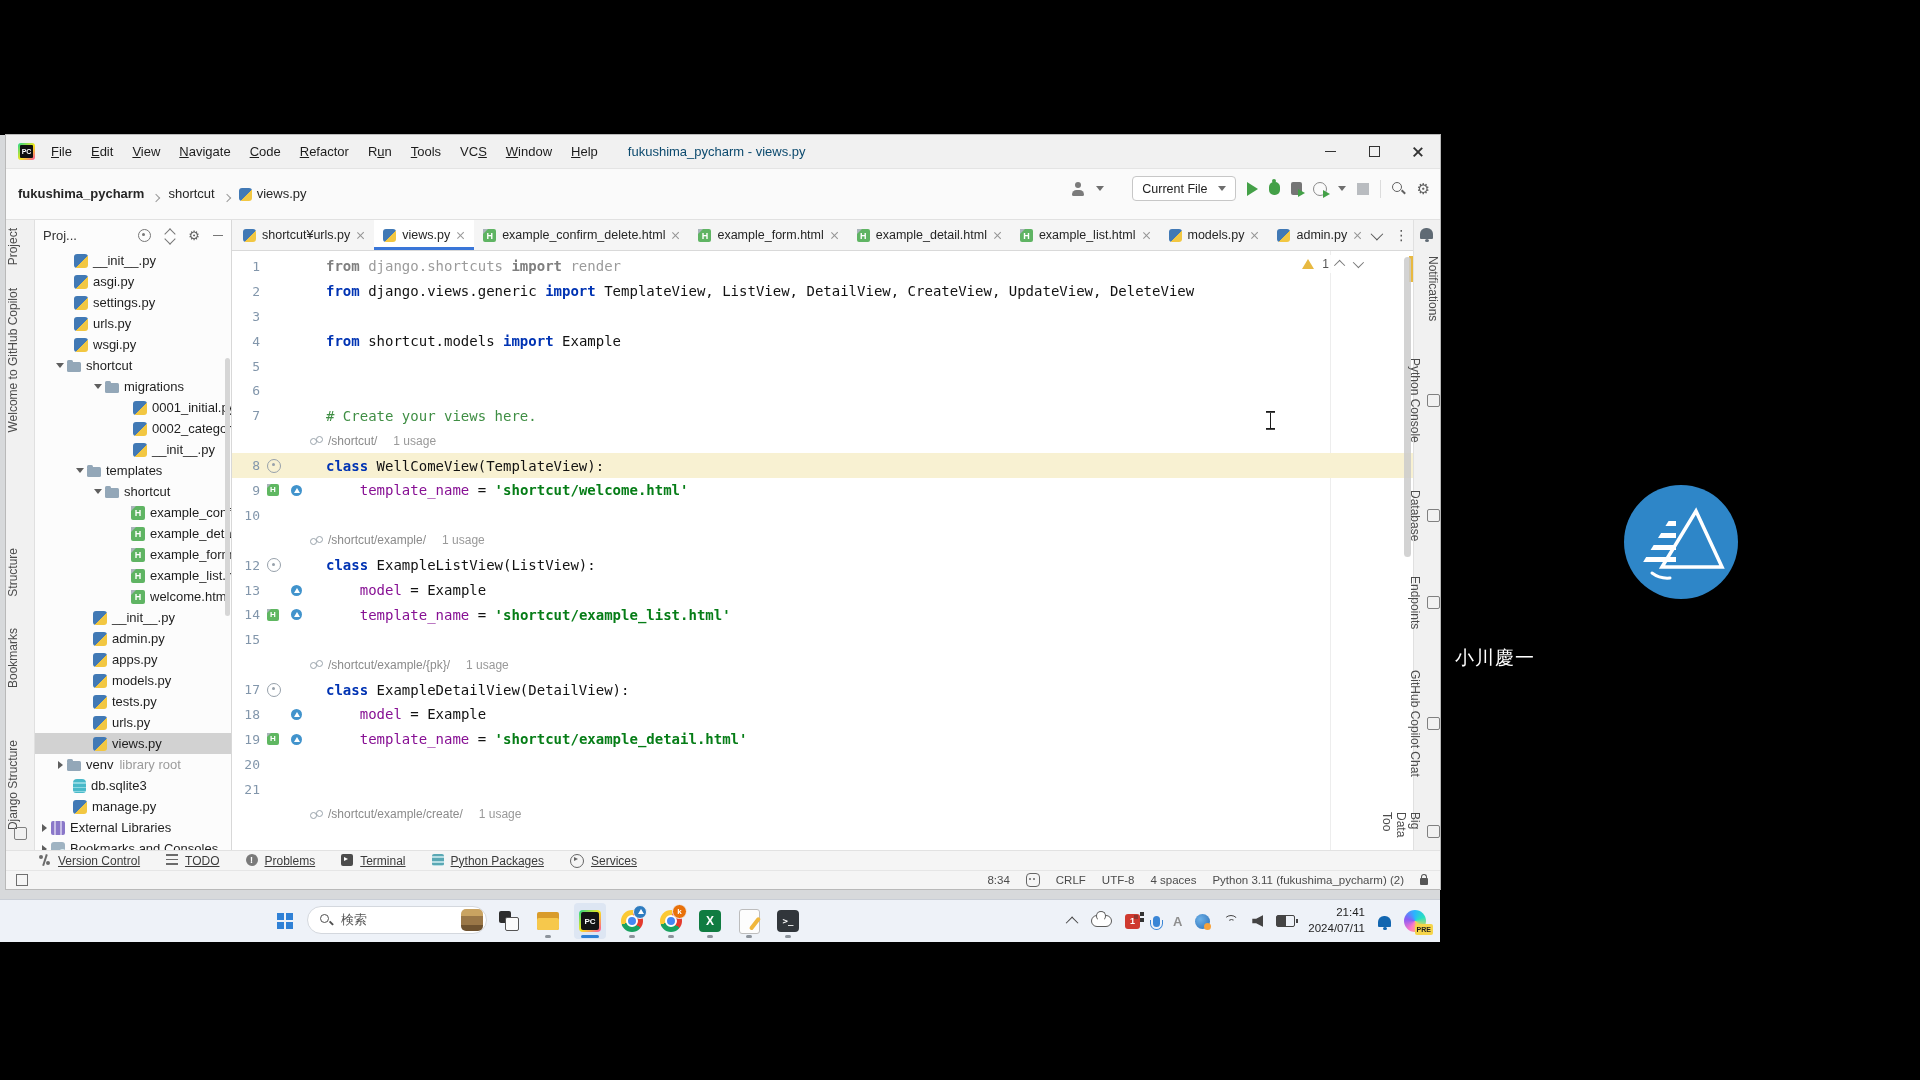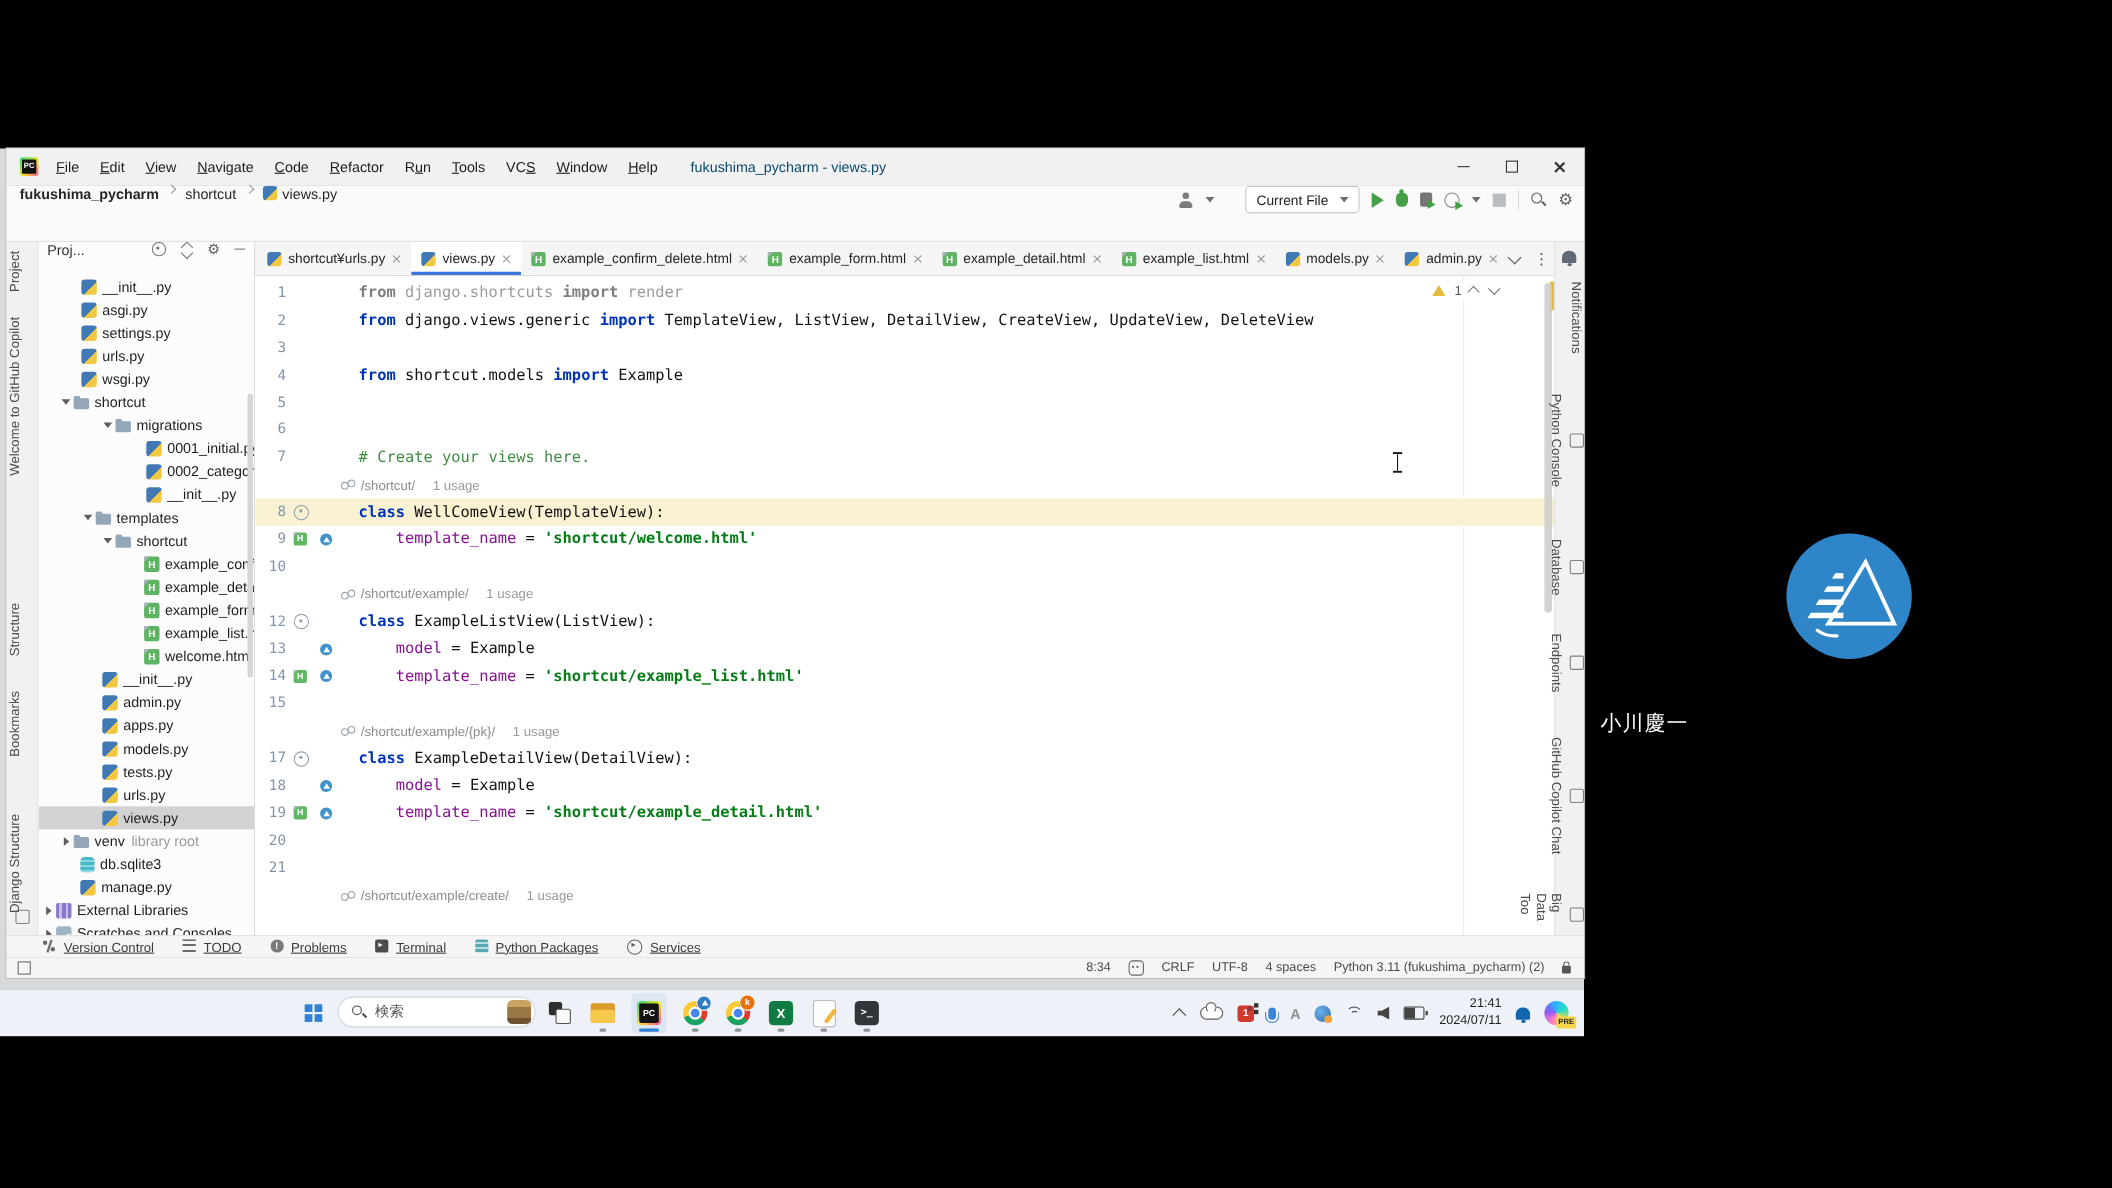--- a/index.html
+++ b/index.html
@@ -19,21 +19,21 @@
   .wintitle{margin-left:30px;font-size:13px;color:#0c4a6e;}
   .wincontrols{margin-left:auto;display:flex;height:100%;}
   .wc{width:44px;display:flex;align-items:center;justify-content:center;}
   .wc-min i{display:block;width:11px;height:0;border-top:1.6px solid #333;}
   .wc-max i{display:block;width:9px;height:9px;border:1.6px solid #333;}
   .wc-close i{position:relative;display:block;width:12px;height:12px;}
   .wc-close i::before,.wc-close i::after{content:"";position:absolute;left:5px;top:0;width:1.6px;height:12px;background:#333;}
   .wc-close i::before{transform:rotate(45deg);} .wc-close i::after{transform:rotate(-45deg);}
   
   .toolbar{height:32px;background:#fafafa;border-top:1px solid #e4e4e4;border-bottom:1px solid #e1e1e1;
-           display:flex;align-items:flex-start;padding:0 10px 18px 12px;flex:none;font-size:13px;color:#262626;}
+           display:flex;align-items:flex-end;padding:0 10px 18px 12px;flex:none;font-size:13px;color:#262626;}
   .crumb-first{font-weight:bold;}
   .crumb-sep{width:5px;height:5px;border-top:1.5px solid #9a9a9a;border-right:1.5px solid #9a9a9a;
              transform:rotate(45deg);margin:0 9px;flex:none;}
   .tb-right{margin-left:auto;display:flex;align-items:center;gap:11px;}
   .user-ic{position:relative;width:14px;height:14px;}
   .user-ic::before{content:"";position:absolute;left:4px;top:0;width:6px;height:6px;border-radius:50%;background:#7b7b7b;}
   .user-ic::after{content:"";position:absolute;left:1px;bottom:0;width:12px;height:6px;border-radius:6px 6px 2px 2px;background:#7b7b7b;}
   .caret-down{width:0;height:0;border-left:4px solid transparent;border-right:4px solid transparent;border-top:5px solid #6e6e6e;}
   .combo{height:23px;border:1px solid #c7c7c7;border-radius:4px;background:#fff;display:flex;align-items:center;
          gap:10px;padding:0 9px;font-size:12.5px;color:#222;}
@@ -70,21 +70,21 @@
   .rightstrip .strip-item:nth-of-type(3){top:270px;}
   .rightstrip .strip-item:nth-of-type(4){top:356px;}
   .rightstrip .strip-item:nth-of-type(5){top:450px;}
   .rightstrip .strip-item:nth-of-type(6){top:592px;}
   .sico{width:11px;height:11px;border:1.5px solid #808080;border-radius:2px;flex:none;}
   .bell{position:absolute;top:8px;left:6px;width:13px;height:11px;background:#5f6a74;border-radius:6px 6px 1px 1px;}
   .bell::after{content:"";position:absolute;left:4.5px;bottom:-3px;width:4px;height:3px;border-radius:50%;background:#5f6a74;}
   .strip-bottom-ic{position:absolute;bottom:10px;left:8px;width:11px;height:11px;border:1.5px solid #808080;border-radius:2px;}
   
   .projpanel{width:196px;background:#fcfcfc;border-right:1px solid #d8d8d8;flex:none;display:flex;flex-direction:column;position:relative;overflow:hidden;}
-  .pp-head{height:30px;flex:none;display:flex;align-items:flex-start;padding:0 8px;font-size:13px;color:#333;}
+  .pp-head{height:30px;flex:none;display:flex;align-items:center;padding:0 8px;font-size:13px;color:#333;}
   .pp-icons{margin-left:auto;display:flex;gap:13px;align-items:center;color:#6b6b6b;}
   .ppi-target{position:relative;width:11px;height:11px;border:1.5px solid #777;border-radius:50%;}
   .ppi-target::after{content:"";position:absolute;left:3px;top:3px;width:3px;height:3px;border-radius:50%;background:#777;}
   .ppi-collapse{position:relative;width:11px;height:11px;}
   .ppi-collapse::before,.ppi-collapse::after{content:"";position:absolute;left:2px;width:7px;height:7px;border-left:1.5px solid #777;border-top:1.5px solid #777;}
   .ppi-collapse::before{top:0;transform:rotate(45deg);} .ppi-collapse::after{top:5px;transform:rotate(225deg);}
   .ppi-min{width:10px;height:0;border-top:1.6px solid #777;}
   .pp-tree{flex:1;font-size:13px;color:#1e1e1e;overflow:hidden;position:relative;}
   .trow{height:21px;display:flex;align-items:center;white-space:nowrap;}
   .trow.sel{background:#d2d2d2;}
@@ -571,21 +571,21 @@
               <div class="trow" style="padding-left: 2px;">
                 <span class="tchev cr"></span>
                 <span class="fico lib"></span>
                 <span class="tlabel">External Libraries</span>
                 <span class="tsuf"></span>
               </div>
 
               <div class="trow" style="padding-left: 2px;">
                 <span class="tchev cr"></span>
                 <span class="fico scratch"></span>
-                <span class="tlabel">Scratches and Consoles</span>
+                <span class="tlabel">Bookmarks and Consoles</span>
                 <span class="tsuf"></span>
               </div>
 
             <div class="pp-scroll"></div>
           </div>
         </div>
 
         <div class="editorcol">
           <div class="tabrow">
 

